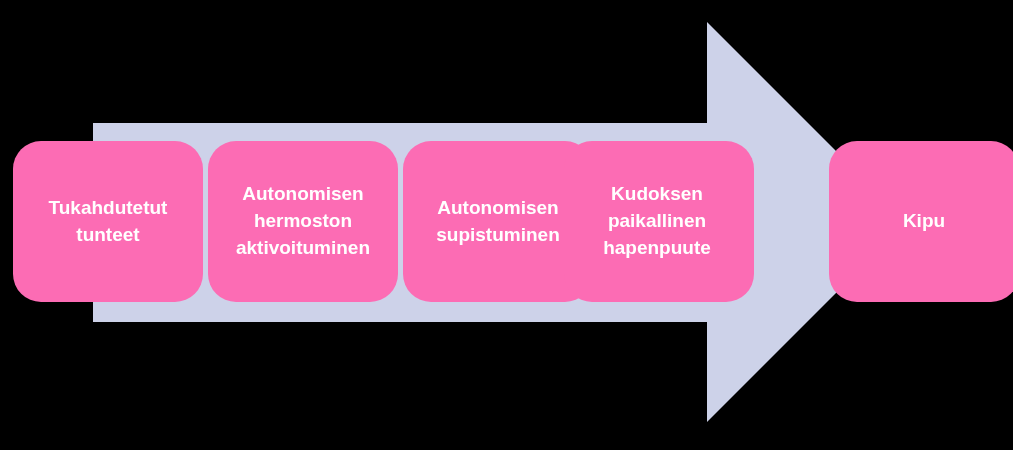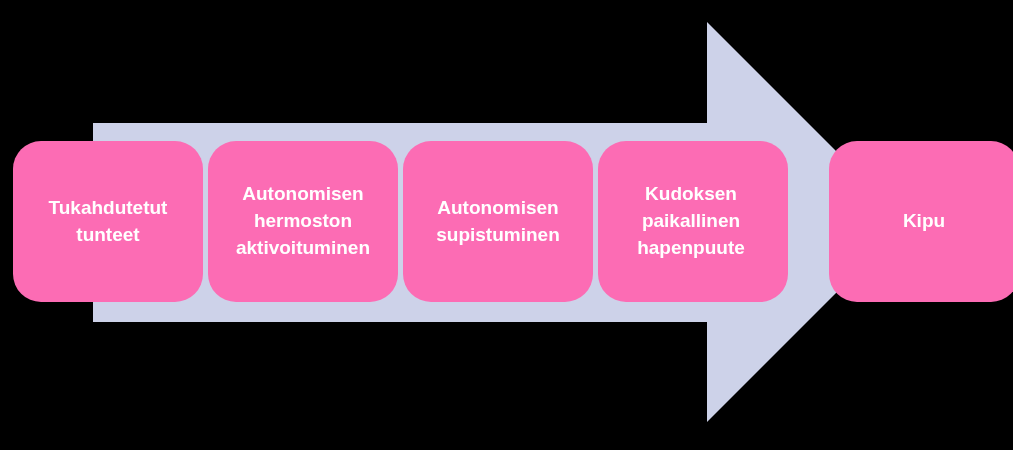--- a/index.html
+++ b/index.html
@@ -40,21 +40,21 @@
     color: #FFFFFF;
     font-weight: bold;
     font-size: 19px;
     line-height: 1.42;
     text-align: center;
     max-width: 172px;
   }
   .pos-0 { left: 13px;  }
   .pos-1 { left: 208px; }
   .pos-2 { left: 403px; }
-  .pos-3 { left: 598px; padding-left: 6px; }
+  .pos-3 { left: 564px; padding-left: 6px; }
   .pos-4 { left: 793px; margin-left: 36px; }
 </style>
 </head>
 <body>
 
 <div id="canvas">
 
   <svg id="arrow-svg" viewBox="0 0 1013 450" xmlns="http://www.w3.org/2000/svg" aria-hidden="true">
     <polygon points="93,123 707,123 707,22 907,222 707,422 707,322 93,322" fill="#CDD2E9"></polygon>
   </svg>

